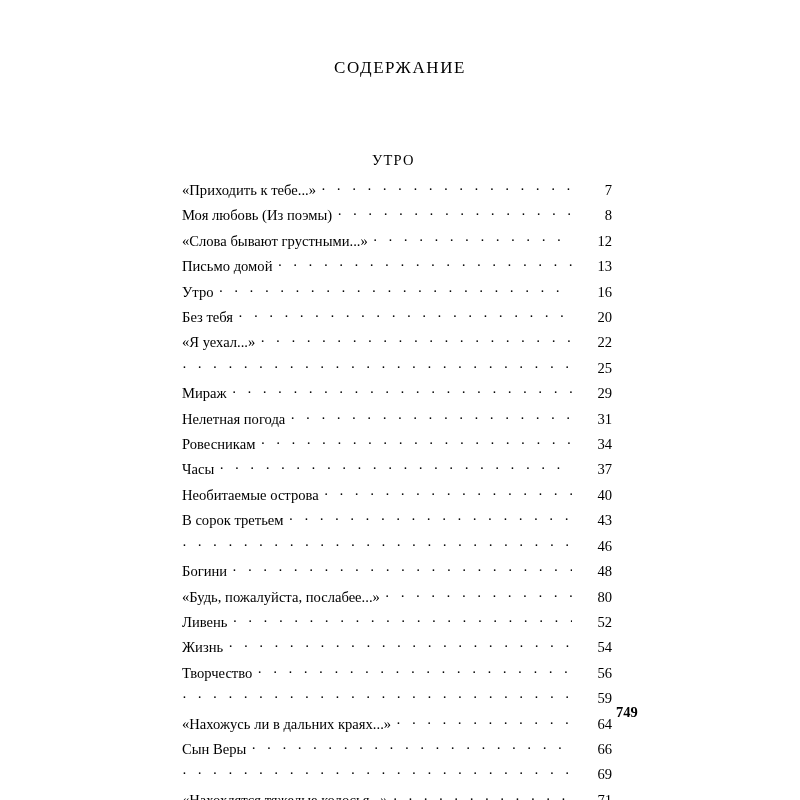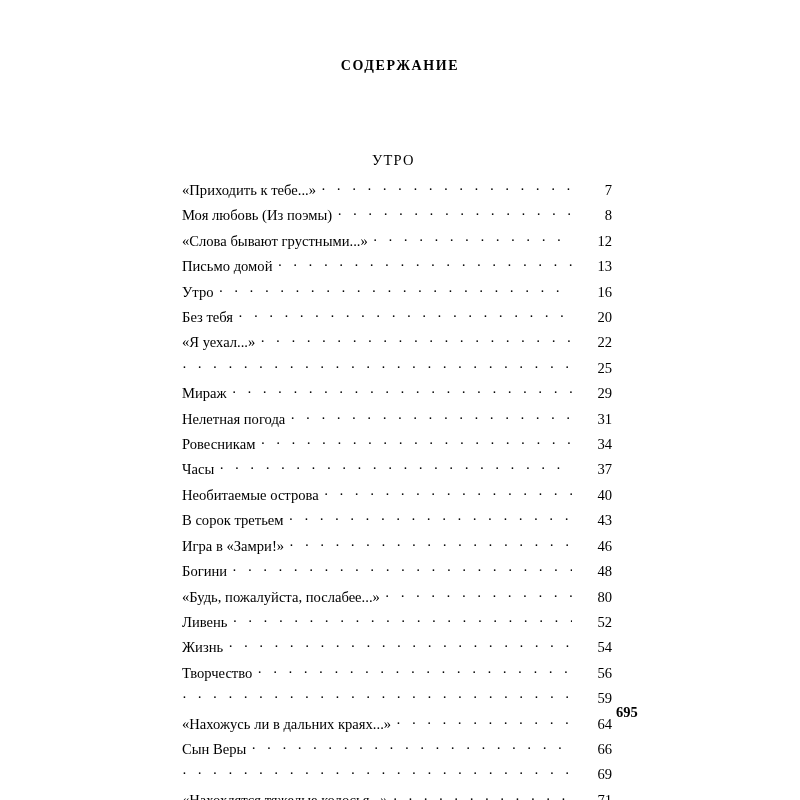--- a/index.html
+++ b/index.html
@@ -21,22 +21,22 @@
     position: relative;
     box-sizing: border-box;
   }
   .doc-title {
     position: absolute;
     top: 58px;
     left: 0;
     width: 800px;
     text-align: center;
     font-family: "Liberation Serif", serif;
-    font-weight: bold;
-    font-size: 14px;
+    font-weight: normal;
+    font-size: 17px;
     letter-spacing: 1.6px;
   }
   .section-heading {
     position: absolute;
     top: 152px;
     left: 372px;
     font-size: 14.5px;
     letter-spacing: 1.2px;
   }
   .toc {
@@ -151,21 +151,20 @@
         <span class="toc-label">Необитаемые острова</span>
         <span class="toc-dots">· · · · · · · · · · · · · · · · · · · · · · · · · · · · · · · · · · · · · · · · · · · · · · · · · · · · · · · · · · · · · · ·</span>
         <span class="toc-page">40</span>
       </div>
       <div class="toc-row">
         <span class="toc-label">В сорок третьем</span>
         <span class="toc-dots">· · · · · · · · · · · · · · · · · · · · · · · · · · · · · · · · · · · · · · · · · · · · · · · · · · · · · · · · · · · · · · ·</span>
         <span class="toc-page">43</span>
       </div>
       <div class="toc-row">
-        <span class="toc-label">Игра в «Замри!»</span>
         <span class="toc-dots">· · · · · · · · · · · · · · · · · · · · · · · · · · · · · · · · · · · · · · · · · · · · · · · · · · · · · · · · · · · · · · ·</span>
         <span class="toc-page">46</span>
       </div>
       <div class="toc-row">
         <span class="toc-label">Богини</span>
         <span class="toc-dots">· · · · · · · · · · · · · · · · · · · · · · · · · · · · · · · · · · · · · · · · · · · · · · · · · · · · · · · · · · · · · · ·</span>
         <span class="toc-page">48</span>
       </div>
       <div class="toc-row">
         <span class="toc-label">«Будь, пожалуйста, послабее...»</span>
@@ -205,15 +204,15 @@
         <span class="toc-dots">· · · · · · · · · · · · · · · · · · · · · · · · · · · · · · · · · · · · · · · · · · · · · · · · · · · · · · · · · · · · · · ·</span>
         <span class="toc-page">69</span>
       </div>
       <div class="toc-row">
         <span class="toc-label">«Нахохлятся тяжелые колосья...»</span>
         <span class="toc-dots">· · · · · · · · · · · · · · · · · · · · · · · · · · · · · · · · · · · · · · · · · · · · · · · · · · · · · · · · · · · · · · ·</span>
         <span class="toc-page">71</span>
       </div>
     </div>
 
-  <div class="folio">695</div>
+  <div class="folio">749</div>
 
 </div>
 
 </body></html>

